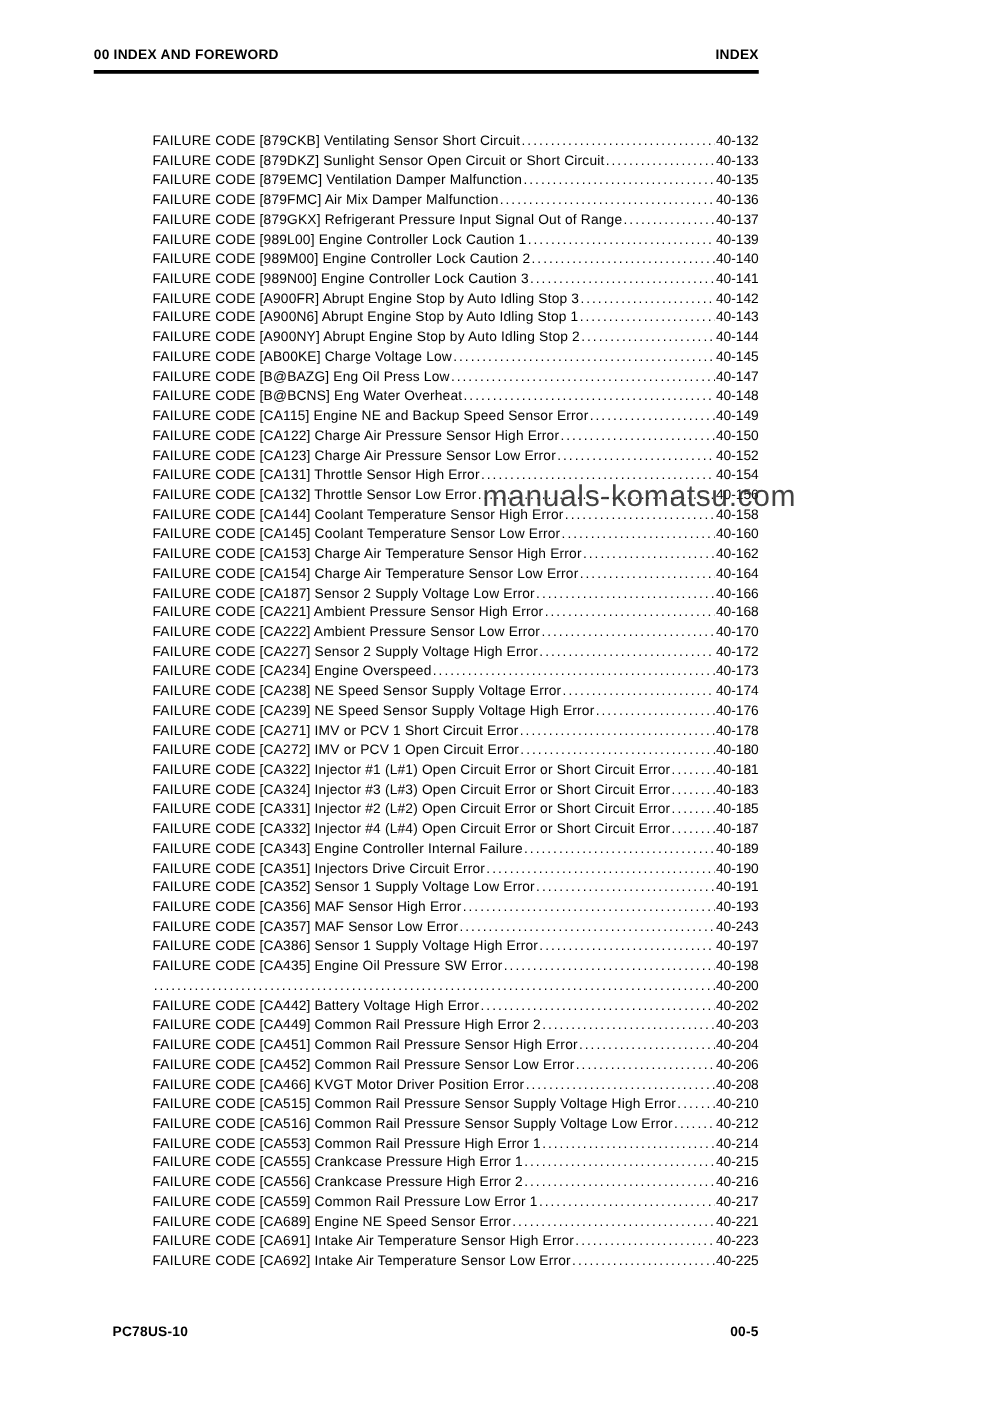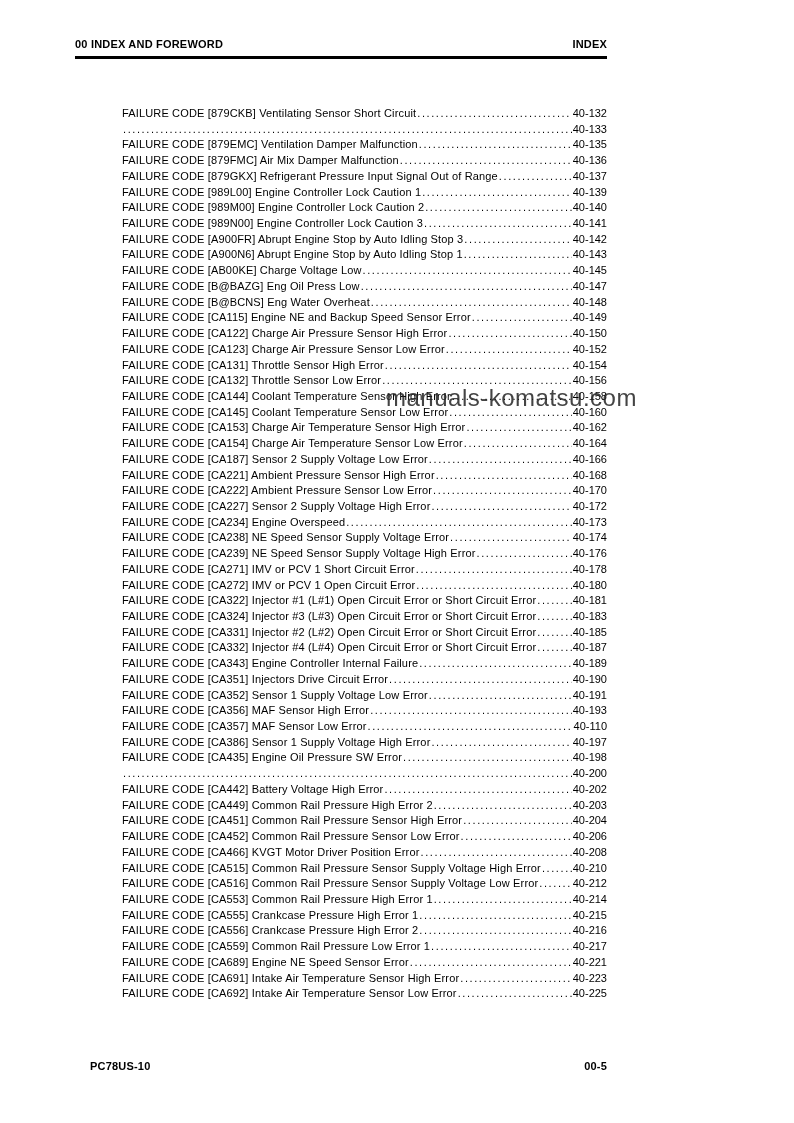--- a/index.html
+++ b/index.html
@@ -88,20 +88,21 @@
   </div>
 
   <div class="toc" id="toc-list">
     <div class="toc-row">
       <span class="toc-label">FAILURE CODE [879CKB] Ventilating Sensor Short Circuit</span>
       <span class="toc-leader"></span>
       <span class="toc-page">40-132</span>
     </div>
 
     <div class="toc-row">
+      <span class="toc-label">FAILURE CODE [879DKZ] Sunlight Sensor Open Circuit or Short Circuit</span>
       <span class="toc-leader"></span>
       <span class="toc-page">40-133</span>
     </div>
 
     <div class="toc-row">
       <span class="toc-label">FAILURE CODE [879EMC] Ventilation Damper Malfunction</span>
       <span class="toc-leader"></span>
       <span class="toc-page">40-135</span>
     </div>
 
@@ -140,20 +141,25 @@
       <span class="toc-leader"></span>
       <span class="toc-page">40-142</span>
     </div>
 
     <div class="toc-row">
       <span class="toc-label">FAILURE CODE [A900N6] Abrupt Engine Stop by Auto Idling Stop 1</span>
       <span class="toc-leader"></span>
       <span class="toc-page">40-143</span>
     </div>
 
+    <div class="toc-row">
+      <span class="toc-label">FAILURE CODE [A900NY] Abrupt Engine Stop by Auto Idling Stop 2</span>
+      <span class="toc-leader"></span>
+      <span class="toc-page">40-144</span>
+    </div>
 
     <div class="toc-row">
       <span class="toc-label">FAILURE CODE [AB00KE] Charge Voltage Low</span>
       <span class="toc-leader"></span>
       <span class="toc-page">40-145</span>
     </div>
 
     <div class="toc-row">
       <span class="toc-label">FAILURE CODE [B@BAZG] Eng Oil Press Low</span>
       <span class="toc-leader"></span>
@@ -318,21 +324,21 @@
 
     <div class="toc-row">
       <span class="toc-label">FAILURE CODE [CA356] MAF Sensor High Error</span>
       <span class="toc-leader"></span>
       <span class="toc-page">40-193</span>
     </div>
 
     <div class="toc-row">
       <span class="toc-label">FAILURE CODE [CA357] MAF Sensor Low Error</span>
       <span class="toc-leader"></span>
-      <span class="toc-page">40-110</span>
+      <span class="toc-page">40-243</span>
     </div>
 
     <div class="toc-row">
       <span class="toc-label">FAILURE CODE [CA386] Sensor 1 Supply Voltage High Error</span>
       <span class="toc-leader"></span>
       <span class="toc-page">40-197</span>
     </div>
 
     <div class="toc-row">
       <span class="toc-label">FAILURE CODE [CA435] Engine Oil Pressure SW Error</span>

